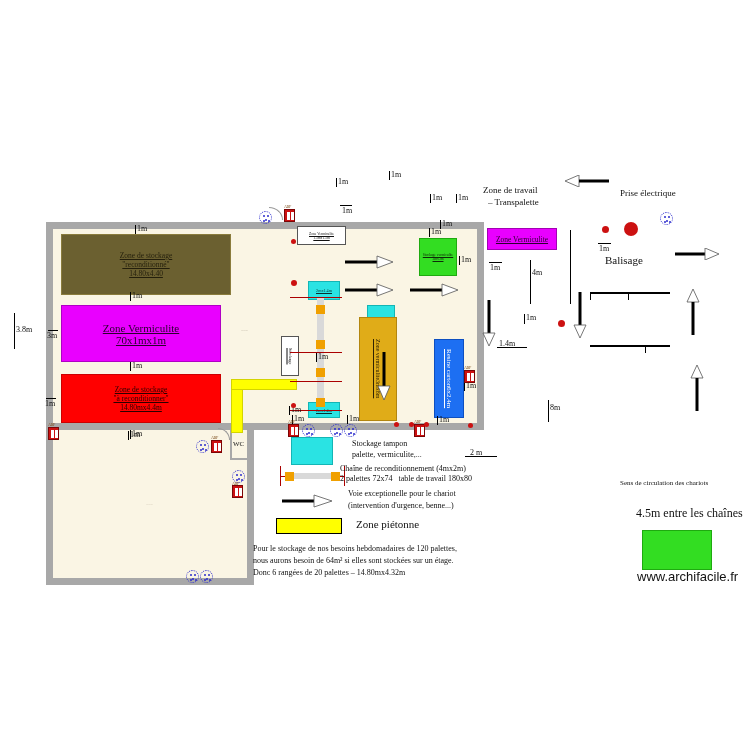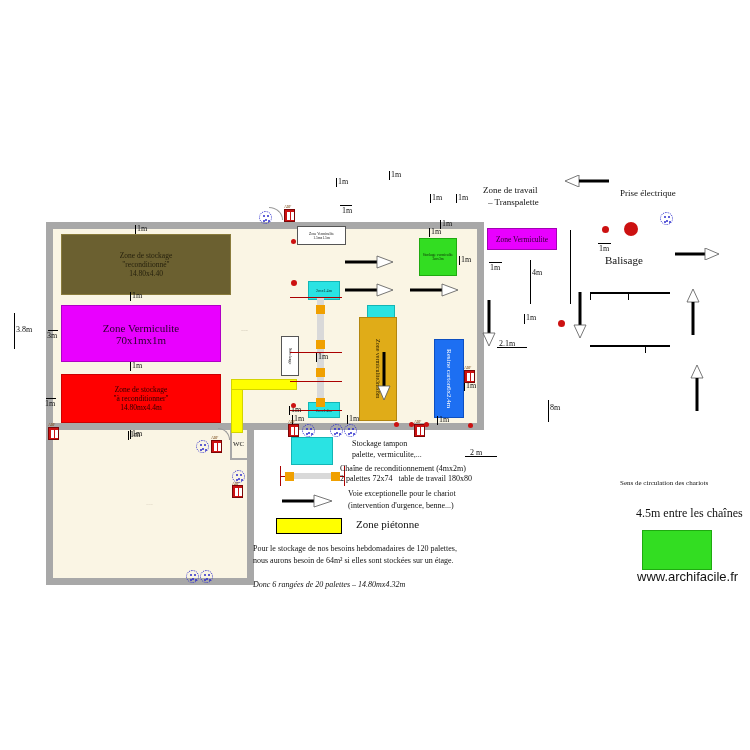--- a/index.html
+++ b/index.html
@@ -12,21 +12,21 @@
   .txt{position:absolute;white-space:pre;line-height:1.15;}
   .ctr{text-align:left;}
 
   
   .wall{position:absolute;background:#a8a8a8;}
   .room{position:absolute;background:#faf5e4;}
 
   
   .zone{position:absolute;display:flex;flex-direction:column;
         align-items:center;justify-content:center;text-align:center;}
-  .zone span{display:block;}
+  .zone span{display:block;text-decoration:underline;}
 
   .z-olive{background:#6b6030;border:1px solid #8a7c3d;color:#241f0c;}
   .z-magenta{background:#e900ff;border:1px solid #b000c4;color:#2a002e;}
   .z-red{background:#ff0000;border:1px solid #cc0000;color:#2a0000;}
   .z-green{background:#33dd22;border:1px solid #1faa10;color:#0d2a08;}
   .z-gold{background:#e0ac18;border:1px solid #b3860f;color:#2e2203;}
   .z-blue{background:#1d6ff2;border:1px solid #0d4fc0;color:#ffffff;}
   .z-cyan{background:#2ae3e3;border:1px solid #14b5b5;color:#04302f;}
   .z-yellow{background:#ffff00;border:1px solid #d4d400;}
   .z-white{background:#ffffff;border:1px solid #555;}
@@ -316,21 +316,21 @@
   <svg class="arrow" style="left:690px;top:364px;" width="14" height="48">
     <polygon points="1,14 13,14 7,1" fill="#fff" stroke="#555" stroke-width="0.8"></polygon>
     <line x1="7" y1="14" x2="7" y2="47" stroke="#000" stroke-width="3"></line>
   </svg>
 
   <div class="dimv" style="left:524px;top:314px;height:10px;"></div>
   <div class="dimlabel" style="left:526px;top:313px;">1m</div>
   <div class="dot" style="left:558px;top:320px;width:7px;height:7px;"></div>
 
   <div class="dimh" style="left:497px;top:347px;width:30px;"></div>
-  <div class="dimlabel" style="left:499px;top:339px;">2.1m</div>
+  <div class="dimlabel" style="left:499px;top:339px;">1.4m</div>
 
   <div class="dimh" style="left:590px;top:292px;width:80px;border-top-width:2px;"></div>
   <div class="dimv" style="left:590px;top:292px;height:8px;"></div>
   <div class="dimv" style="left:628px;top:292px;height:8px;"></div>
   <div class="dimh" style="left:590px;top:345px;width:80px;border-top-width:2px;"></div>
   <div class="dimv" style="left:645px;top:345px;height:8px;"></div>
 
   <div class="dimv" style="left:548px;top:400px;height:22px;"></div>
   <div class="dimlabel" style="left:550px;top:403px;">8m</div>
 
@@ -362,15 +362,15 @@
     <polygon points="32,1 50,7 32,13" fill="#fff" stroke="#555" stroke-width="0.8"></polygon>
   </svg>
   <div class="legend-txt" style="left:348px;top:489px;">Voie exceptionelle pour le chariot</div>
   <div class="legend-txt" style="left:348px;top:501px;">(intervention d'urgence, benne...)</div>
 
   <div class="abs" style="left:276px;top:518px;width:64px;height:14px;background:#ffff00;border:1px solid #000;"></div>
   <div class="txt" style="left:356px;top:518px;font-size:11px;">Zone piétonne</div>
 
   <div class="legend-txt" style="left:253px;top:544px;">Pour le stockage de nos besoins hebdomadaires de 120 palettes,</div>
   <div class="legend-txt" style="left:253px;top:556px;">nous aurons besoin de 64m² si elles sont stockées sur un étage.</div>
-  <div class="legend-txt" style="left:253px;top:580px;font-style:italic;">Donc 6 rangées de 20 palettes – 14.80mx4.32m</div>
+  <div class="legend-txt" style="left:253px;top:568px;">Donc 6 rangées de 20 palettes – 14.80mx4.32m</div>
 
 </div>
 
 </body></html>

